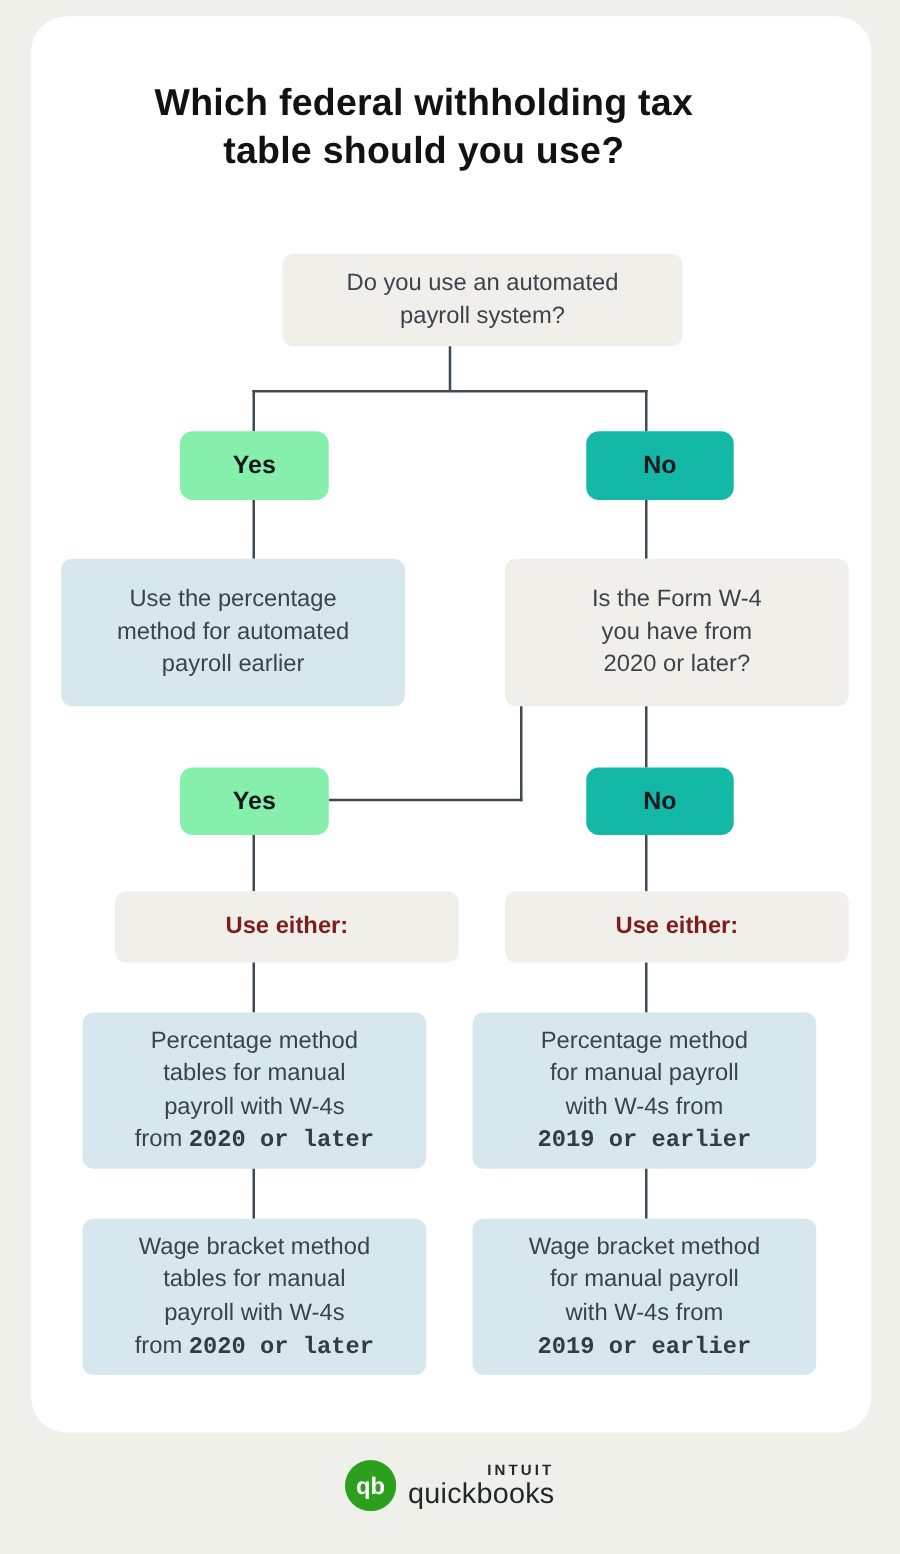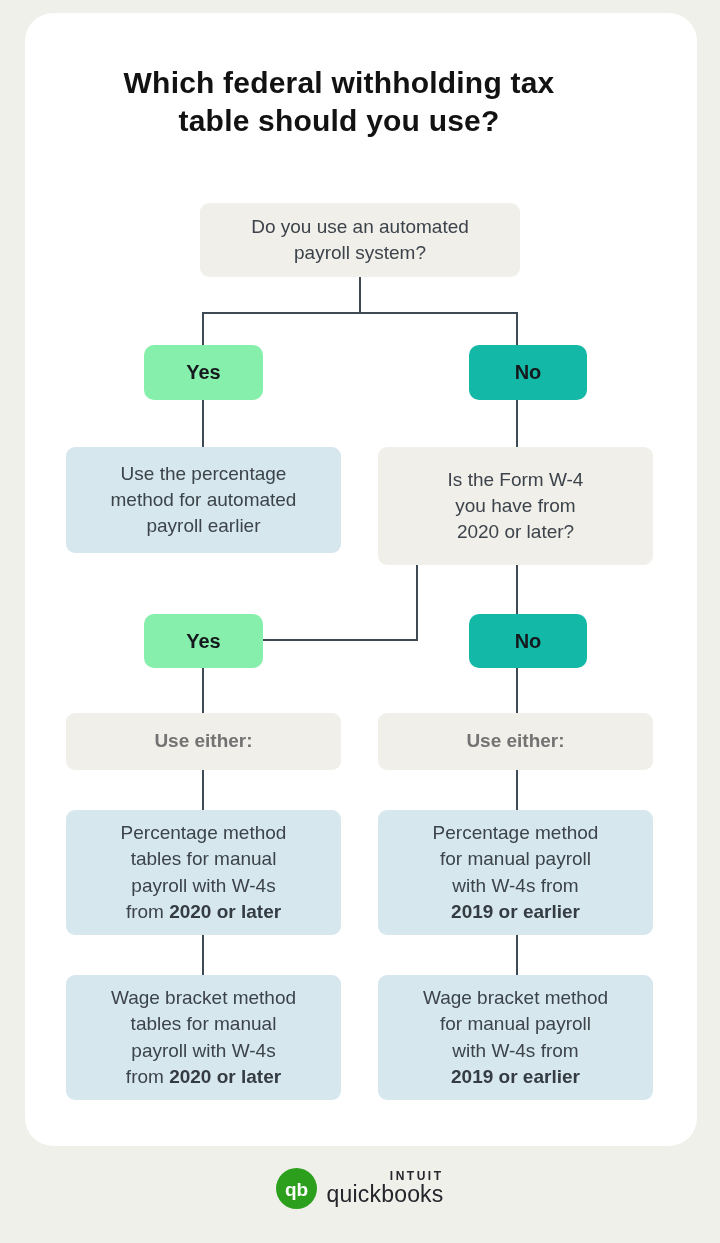--- a/index.html
+++ b/index.html
@@ -18,32 +18,32 @@
   .title{
     position:absolute;left:0;top:64px;width:678px;
     text-align:center;font-size:30px;font-weight:bold;color:#121212;
     line-height:1.27;letter-spacing:0.2px;
   }
   .box{
     position:absolute;display:flex;align-items:center;justify-content:center;
     text-align:center;border-radius:9px;
     font-size:19px;line-height:1.38;color:#3c434b;
   }
-  .box-gray{background:#f0efe9;}
+  .box-gray{background:#f0efe9;margin-left:26px;}
   .box-blue{background:#d6e8ee;}
-  .use-either{font-weight:bold;color:#737373;font-size:19px;}
+  .use-either{font-weight:bold;color:#7f1d1d;font-size:19px;}
   .btn{
     position:absolute;display:flex;align-items:center;justify-content:center;
     border-radius:10px;font-size:20px;font-weight:bold;color:#15181c;
   }
   .btn-green{background:#86efac;}
   .btn-orange{background:#14b8a6;margin-left:11px;}
   .vline{position:absolute;width:2px;background:#3e4a54;}
   .hline{position:absolute;height:2px;background:#3e4a54;}
-  .bold{font-weight:bold;color:#343b43;}
+  .bold{font-weight:bold;color:#343b43;font-family:Liberation Mono, monospace;}
   .footer{
     position:absolute;left:0;top:1168px;width:720px;
     display:flex;align-items:center;justify-content:center;gap:9px;
   }
   .brand-text{display:flex;flex-direction:column;align-items:flex-end;}
   .brand-top{font-size:12px;font-weight:bold;letter-spacing:2.5px;color:#24262b;line-height:1;}
   .brand-bottom{font-size:23px;font-weight:normal;color:#24262b;line-height:1.05;letter-spacing:0.2px;}
 </style>
 </head>
 <body>
@@ -68,21 +68,21 @@
   <div class="hline" style="left:202px;top:312px;width:316px;"></div>
   <div class="vline" style="left:202px;top:312px;height:33px;"></div>
   <div class="vline" style="left:516px;top:312px;height:33px;"></div>
 
   <div class="btn btn-green" style="left:144px;top:345px;width:119px;height:55px;">Yes</div>
   <div class="btn btn-orange" style="left:458px;top:345px;width:118px;height:55px;">No</div>
 
   <div class="vline" style="left:202px;top:400px;height:47px;"></div>
   <div class="vline" style="left:516px;top:400px;height:47px;"></div>
 
-  <div class="box box-blue" style="left:66px;top:447px;width:275px;height:106px;">
+  <div class="box box-blue" style="left:49px;top:447px;width:275px;height:118px;">
     <div>
       <span>Use the percentage</span><br>
       <span>method for automated</span><br>
       <span>payroll earlier</span>
     </div>
   </div>
 
   <div class="box box-gray" style="left:378px;top:447px;width:275px;height:118px;">
     <div>
       <span>Is the Form W-4</span><br>

